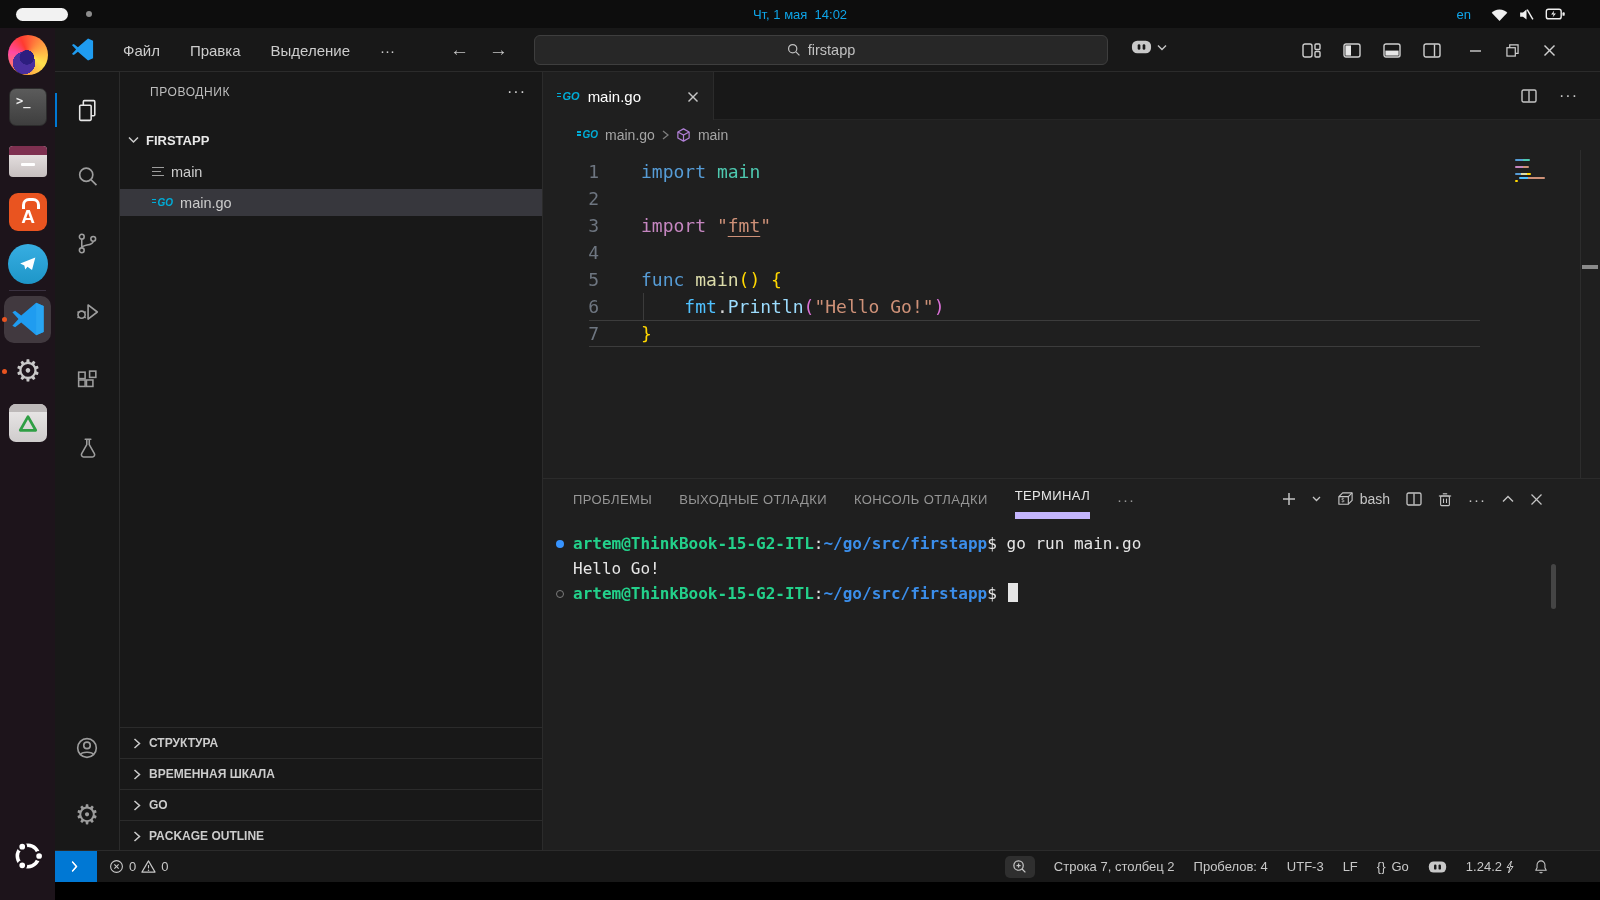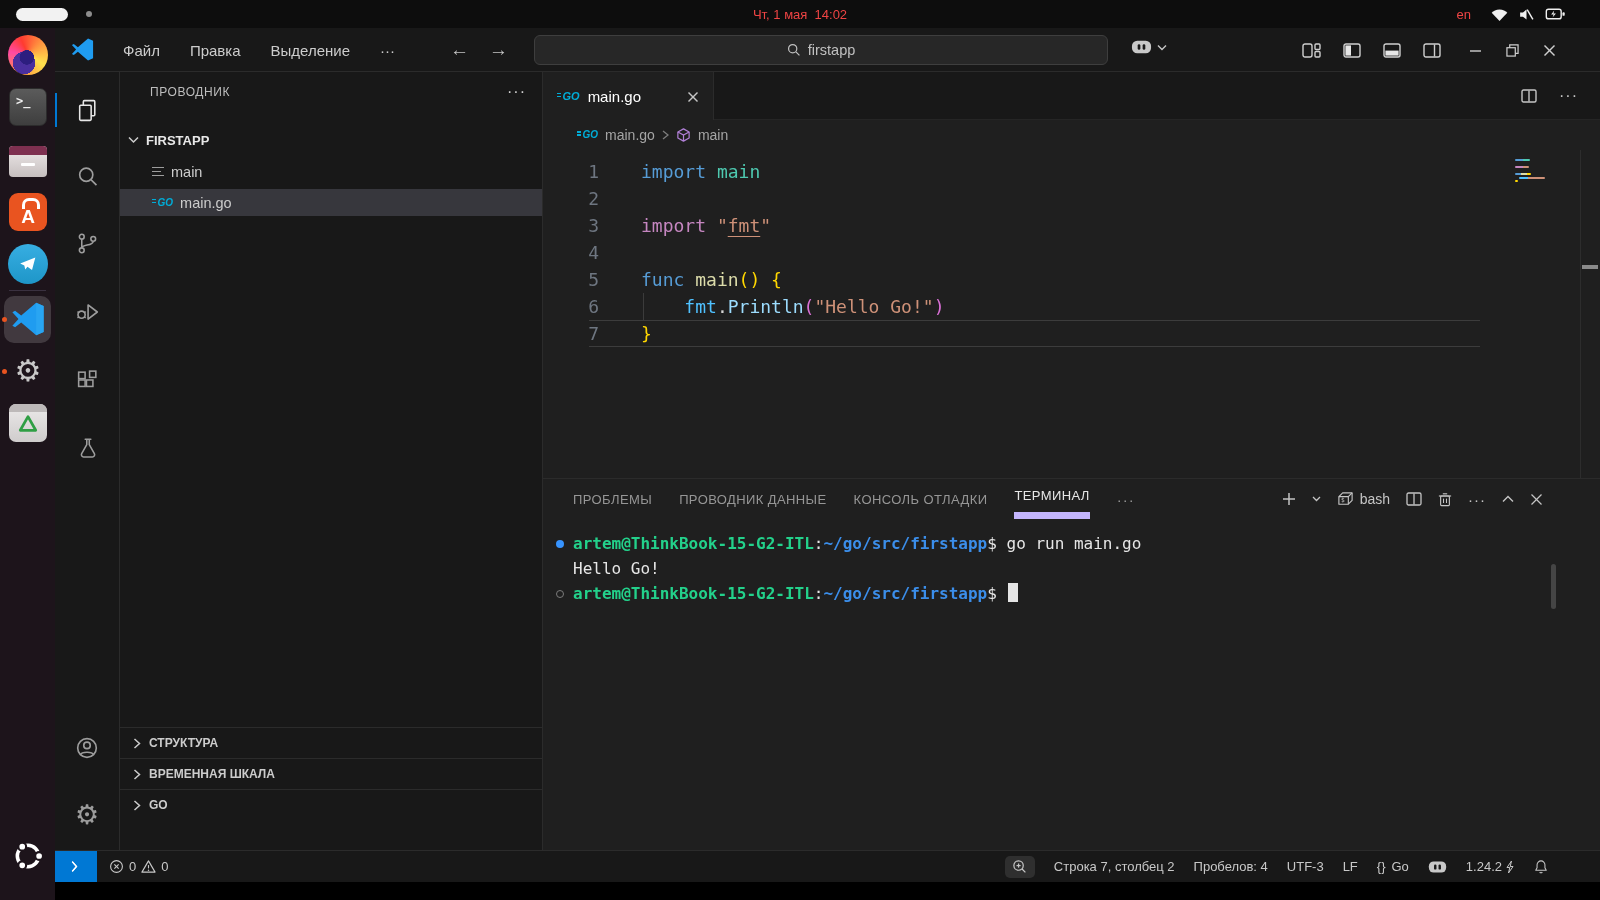--- a/index.html
+++ b/index.html
@@ -2,21 +2,21 @@
 <html><head>
 <meta charset="utf-8">
 <style>
   *{box-sizing:border-box;margin:0;padding:0}
   html,body{width:1600px;height:900px;overflow:hidden}
   body{background:#000;font-family:"Liberation Sans","DejaVu Sans",sans-serif;color:#ccc;position:relative}
   .mono{font-family:"DejaVu Sans Mono","Liberation Mono",monospace}
   svg{display:block}
 
   
-  .os-bar{position:absolute;left:0;top:0;width:1600px;height:28px;background:#0d0d0d;color:#ef4444;font-size:13px}
+  .os-bar{position:absolute;left:0;top:0;width:1600px;height:28px;background:#0d0d0d;color:#0ea5e9;font-size:13px}
   .ws-pill{position:absolute;left:16px;top:8px;width:52px;height:13px;border-radius:7px;background:#f2f2f2}
   .ws-dot{position:absolute;left:86px;top:11px;width:6px;height:6px;border-radius:50%;background:#8d8d8d}
   .os-clock{position:absolute;left:0;right:0;top:0;height:28px;display:flex;align-items:center;justify-content:center;white-space:pre;font-weight:500}
   .os-right{position:absolute;right:34px;top:0;height:28px;display:flex;align-items:center;gap:10px}
   .os-lang{margin-right:10px}
 
   
   .dock{position:absolute;left:0;top:28px;width:55px;height:872px;background:#1d141b}
   .dock-item{position:absolute;left:8px;width:40px;height:40px;display:flex;align-items:center;justify-content:center}
   .dock-sep{position:absolute;left:9px;top:262px;width:37px;height:1px;background:#3a3140}
@@ -372,20 +372,26 @@
           <polyline points="1.5,1 6.5,5.5 1.5,10" fill="none" stroke="#cccccc" stroke-width="1.5"></polyline>
         </svg>
       <span>СТРУКТУРА</span>
     </div>
     <div class="sb-section" style="top:717px">
       <svg width="8" height="11" viewBox="0 0 8 11">
           <polyline points="1.5,1 6.5,5.5 1.5,10" fill="none" stroke="#cccccc" stroke-width="1.5"></polyline>
         </svg>
       <span>GO</span>
     </div>
+    <div class="sb-section" style="top:748px">
+      <svg width="8" height="11" viewBox="0 0 8 11">
+          <polyline points="1.5,1 6.5,5.5 1.5,10" fill="none" stroke="#cccccc" stroke-width="1.5"></polyline>
+        </svg>
+      <span>PACKAGE OUTLINE</span>
+    </div>
   </div>
 
   <div class="editor-area">
     <div class="tabbar">
       <div class="tab">
         <span class="goi" style="font-size:11px">GO</span>
         <span>main.go</span>
         <span class="tab-close">
           <svg width="12" height="12" viewBox="0 0 12 12">
               <line x1="1.5" y1="1.5" x2="10.5" y2="10.5" stroke="#c5c5c5" stroke-width="1.4"></line>
@@ -462,21 +468,21 @@
     </div>
     <div class="ed-right-border"></div>
     <div class="overview-mark"></div>
 
     <div class="panel">
       <div class="panel-tabs">
         <div class="ptab">
             <span>ПРОБЛЕМЫ</span>
           </div>
         <div class="ptab">
-            <span>ПРОВОДНИК ДАННЫЕ</span>
+            <span>ВЫХОДНЫЕ ОТЛАДКИ</span>
           </div>
         <div class="ptab">
             <span>КОНСОЛЬ ОТЛАДКИ</span>
           </div>
         <div class="ptab active">
             <span>ТЕРМИНАЛ</span>
           </div>
         <div class="ptab ptab-more">···</div>
       </div>
       <div class="panel-actions">

